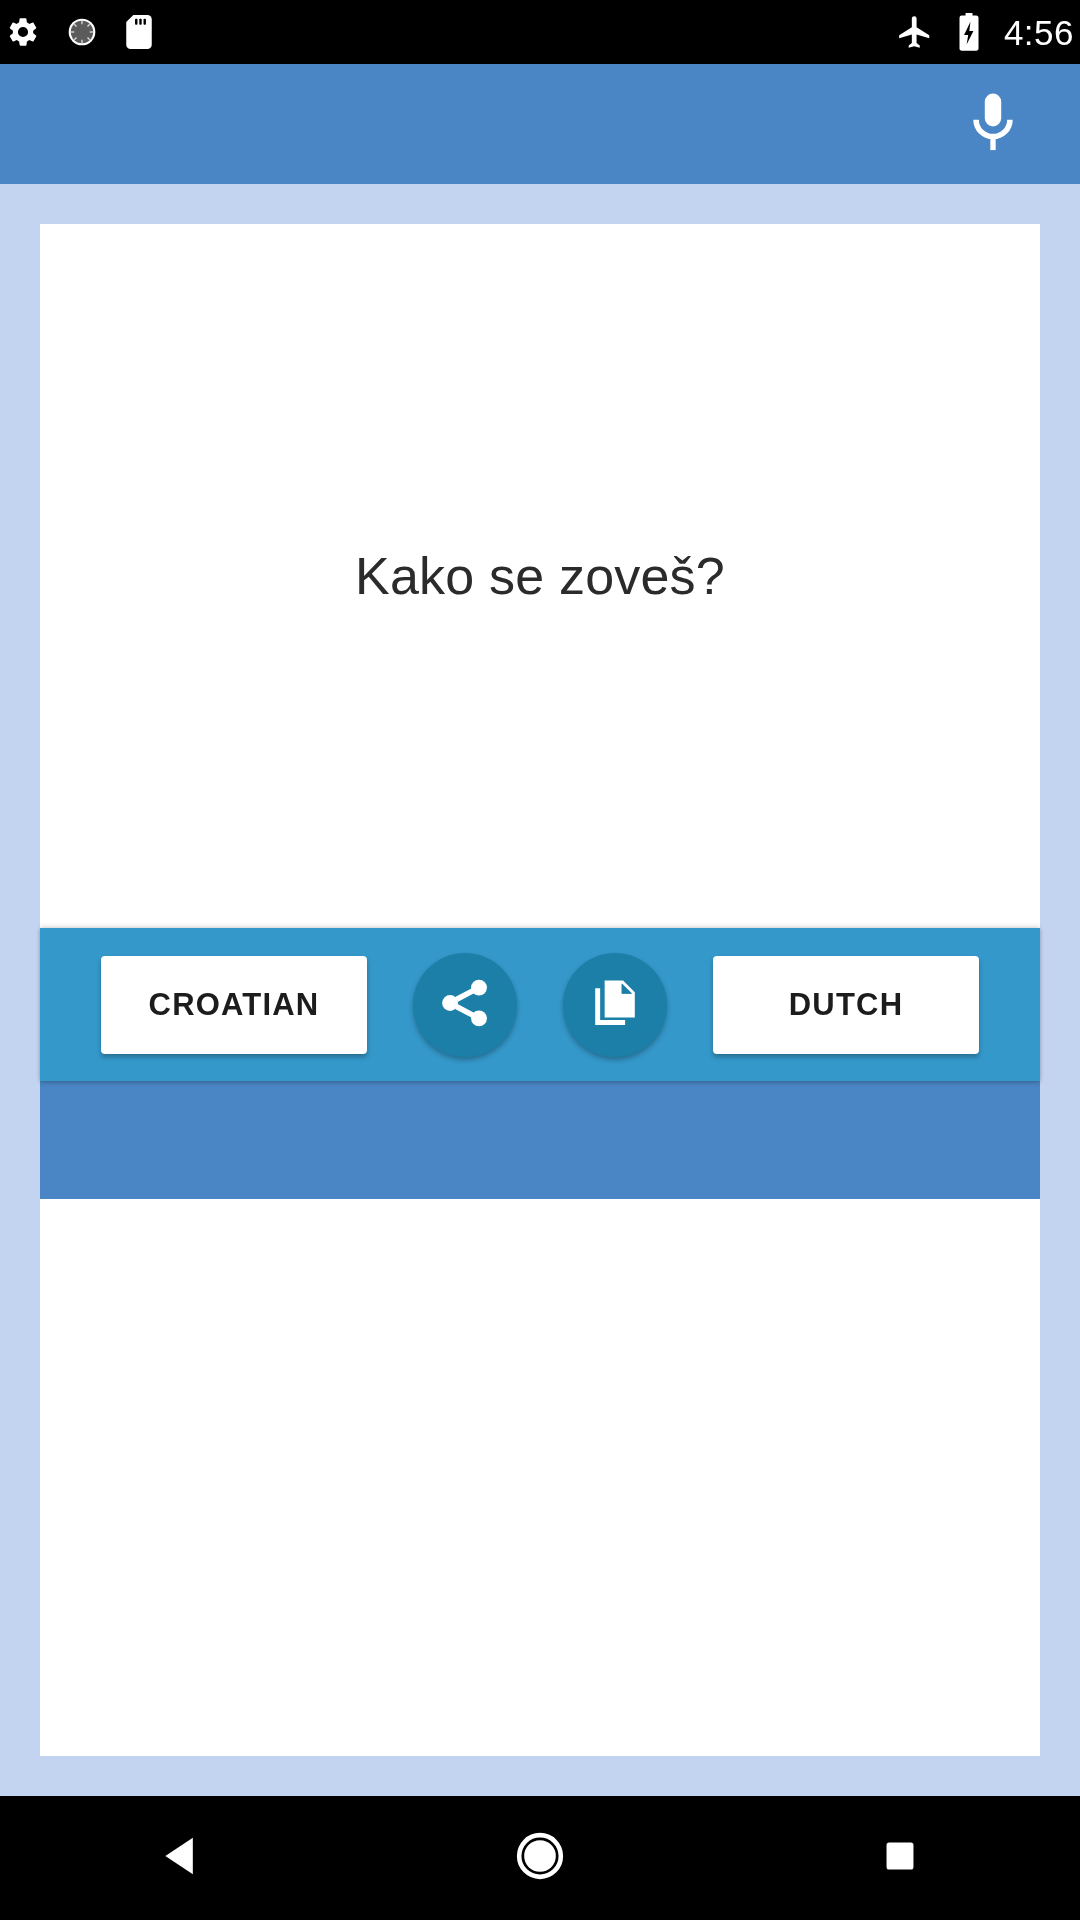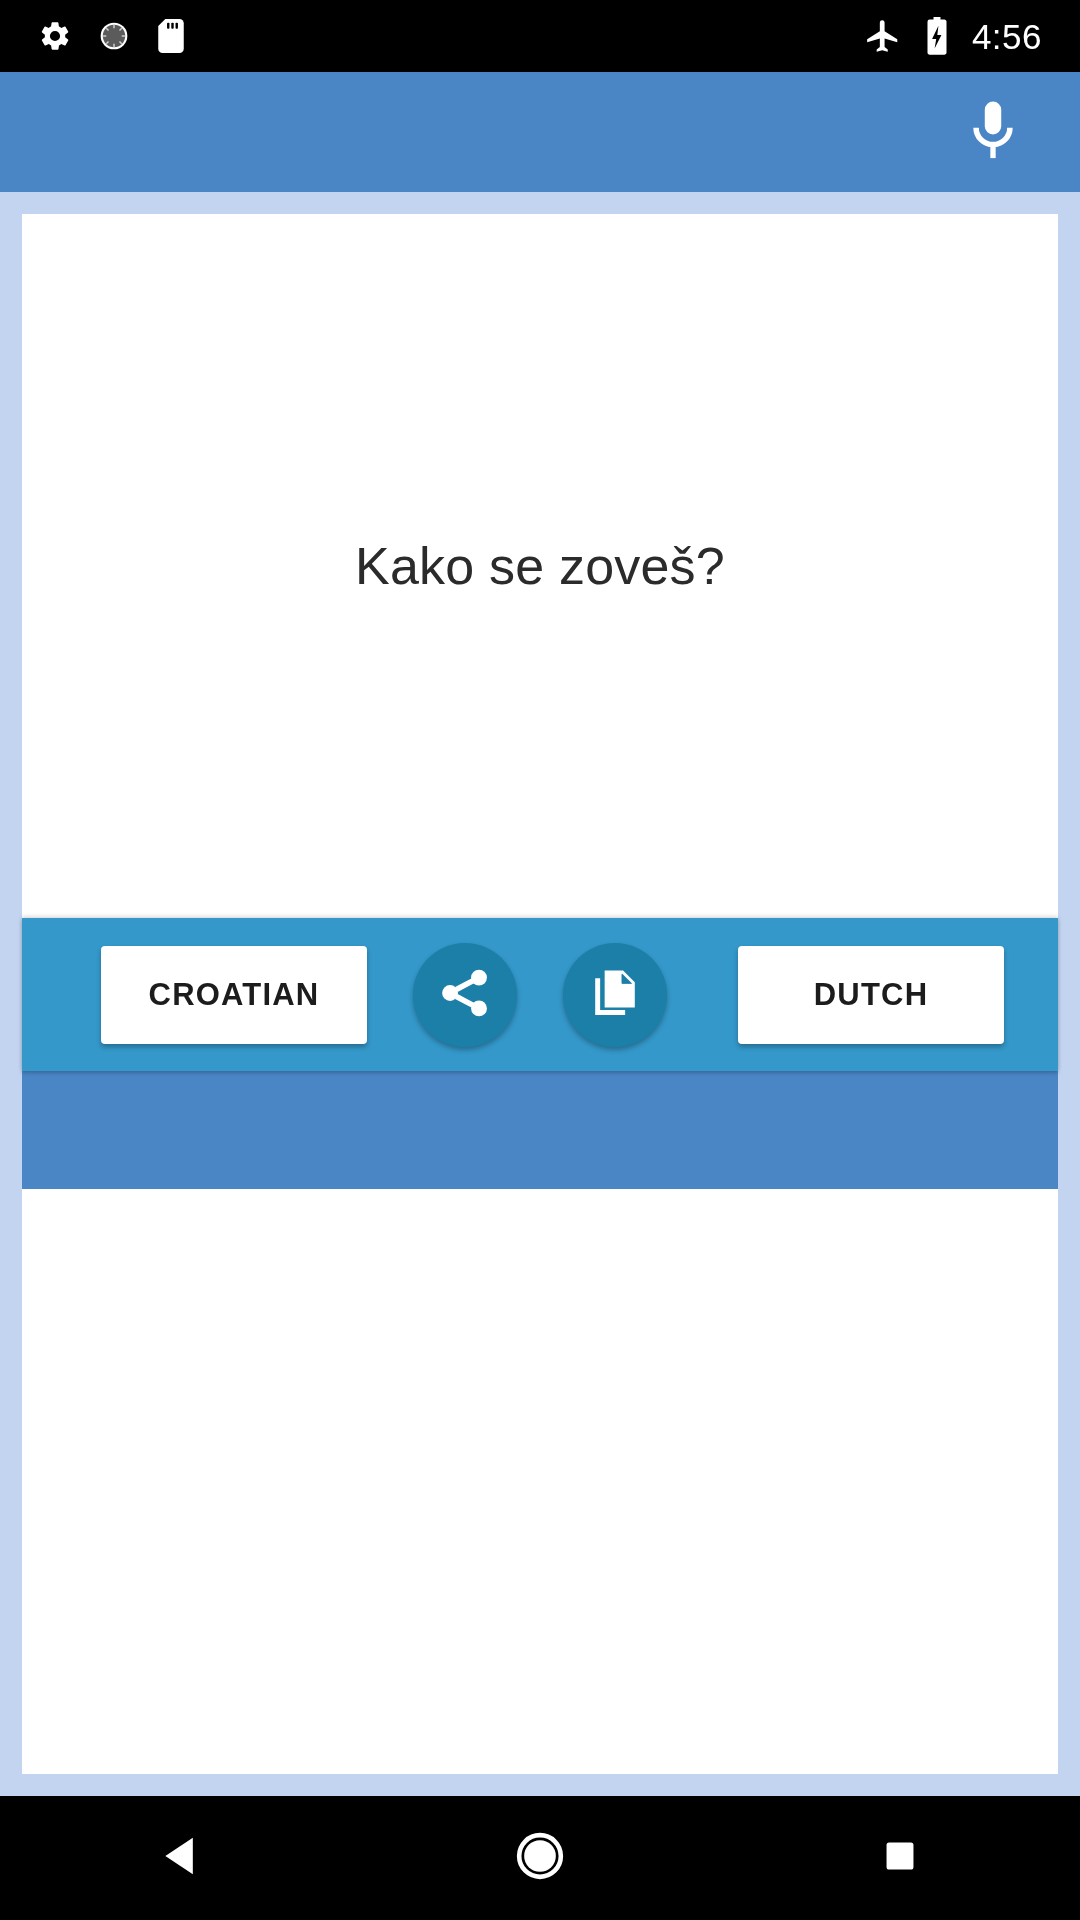--- a/index.html
+++ b/index.html
@@ -19,26 +19,26 @@
     position: relative;
     width: 1080px;
     height: 1920px;
     background: #c3d4f1;
     display: flex;
     flex-direction: column;
   }
 
   
   .status-bar {
-    height: 72px;
+    height: 64px;
     background: #000000;
     display: flex;
     align-items: center;
     justify-content: space-between;
-    padding: 0 38px;
+    padding: 0 6px;
     box-sizing: border-box;
     flex: none;
   }
   .status-left, .status-right {
     display: flex;
     align-items: center;
   }
   .status-left > * { margin-right: 26px; }
   .status-right > * { margin-left: 22px; }
   .status-icon {
@@ -71,21 +71,21 @@
     display: flex;
     align-items: center;
     justify-content: center;
     cursor: pointer;
   }
 
   
   .app-body {
     flex: 1 1 auto;
     background: #c3d4f1;
-    padding: 22px;
+    padding: 40px;
     box-sizing: border-box;
     display: flex;
     flex-direction: column;
     min-height: 0;
   }
   .card {
     flex: 1 1 auto;
     display: flex;
     flex-direction: column;
     min-height: 0;
@@ -141,21 +141,20 @@
     color: #1c1c1c;
     font-family: "Liberation Sans", sans-serif;
     font-size: 31px;
     font-weight: bold;
     letter-spacing: 1.2px;
     cursor: pointer;
     display: flex;
     align-items: center;
     justify-content: center;
     padding: 0;
-    margin-left: 25px;
   }
   .round-button {
     width: 104px;
     height: 104px;
     border-radius: 50%;
     background: #1b7fa8;
     border: none;
     box-shadow: 0 3px 5px rgba(0,0,0,0.28);
     display: flex;
     align-items: center;

